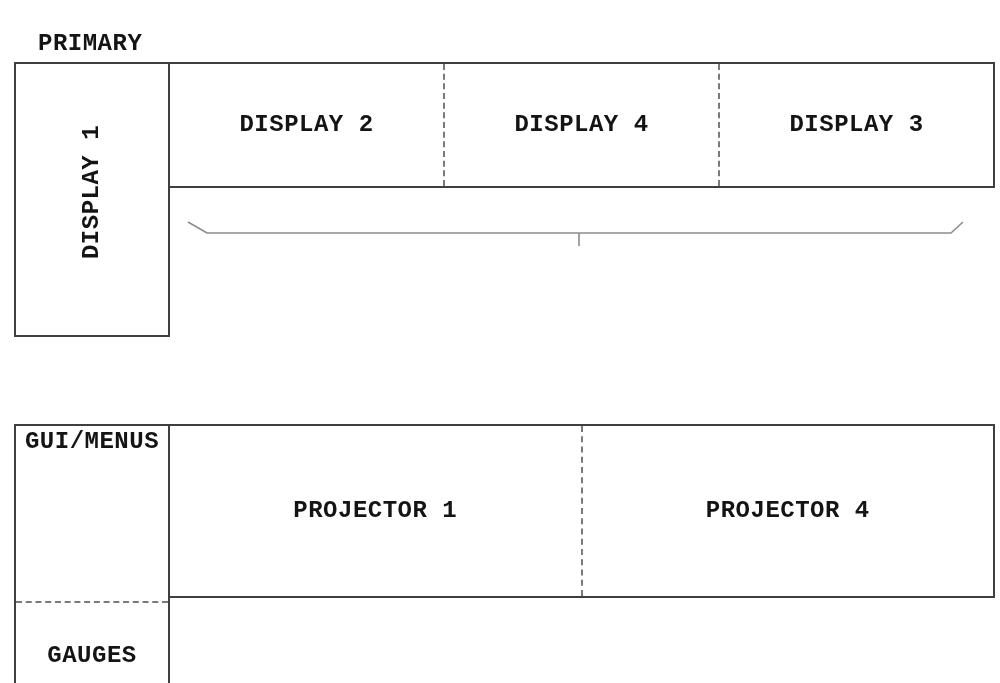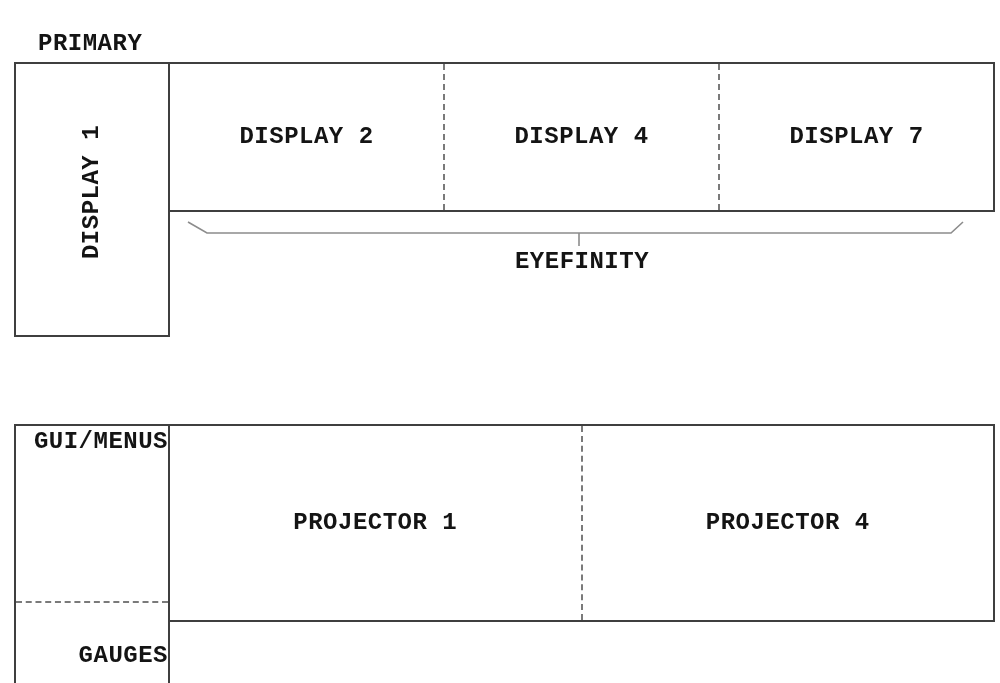--- a/index.html
+++ b/index.html
@@ -43,33 +43,33 @@
   }
   #display1-box { left: 14px; top: 38px; width: 156px; height: 275px;
     display: flex; align-items: center; justify-content: center; }
   #display1-box .vertical-text {
     transform: rotate(-90deg);
     transform-origin: center;
     margin-bottom: 16px;
   }
 
   .screen-row { display: flex; }
-  #display-row { left: 168px; top: 38px; width: 827px; height: 150px; }
-  #projector-row { left: 168px; top: 400px; width: 827px; height: 198px; }
+  #display-row { left: 168px; top: 38px; width: 827px; height: 126px; }
+  #projector-row { left: 168px; top: 400px; width: 827px; height: 174px; }
   .screen-cell {
     flex: 1 1 0;
     display: flex;
     align-items: center;
     justify-content: center;
   }
   .screen-cell + .screen-cell { border-left: 2px dashed var(--dash); }
 
   
   #left-panel { left: 14px; top: 400px; width: 156px; height: 272px; }
-  #left-panel .panel-text { position: absolute; left: 0; width: 100%; text-align: right; }
+  #left-panel .panel-text { position: absolute; left: 0; width: 100%; text-align: center; }
   .lp-top { top: 2px; }
   .lp-hud { top: 70px; }
   .lp-gauges { top: 216px; }
   .lp-divider {
     position: absolute;
     left: 0; right: 0; top: 175px;
     border-top: 2px dashed var(--dash);
   }
 
   
@@ -88,30 +88,29 @@
   </div>
 
   <div class="outline-box screen-row" id="display-row">
     <div class="screen-cell">
       <span class="lbl">DISPLAY 2</span>
     </div>
     <div class="screen-cell">
       <span class="lbl">DISPLAY 4</span>
     </div>
     <div class="screen-cell">
-      <span class="lbl">DISPLAY 7</span>
+      <span class="lbl">DISPLAY 3</span>
     </div>
   </div>
 
   <svg id="brace-svg" viewBox="0 0 782 30" aria-hidden="true">
     <path d="M3,3 L22,14 L766,14 L778,3"></path>
     <path d="M394,14 L394,27"></path>
   </svg>
 
-  <div class="abs lbl eyefinity-label">EYEFINITY</div>
 
   <div class="outline-box" id="left-panel">
     <div class="lbl panel-text lp-top">GUI/MENUS</div>
     <div class="lp-divider"></div>
     <div class="lbl panel-text lp-gauges">GAUGES</div>
   </div>
 
   <div class="outline-box screen-row" id="projector-row">
     <div class="screen-cell">
       <span class="lbl">PROJECTOR 1</span>

